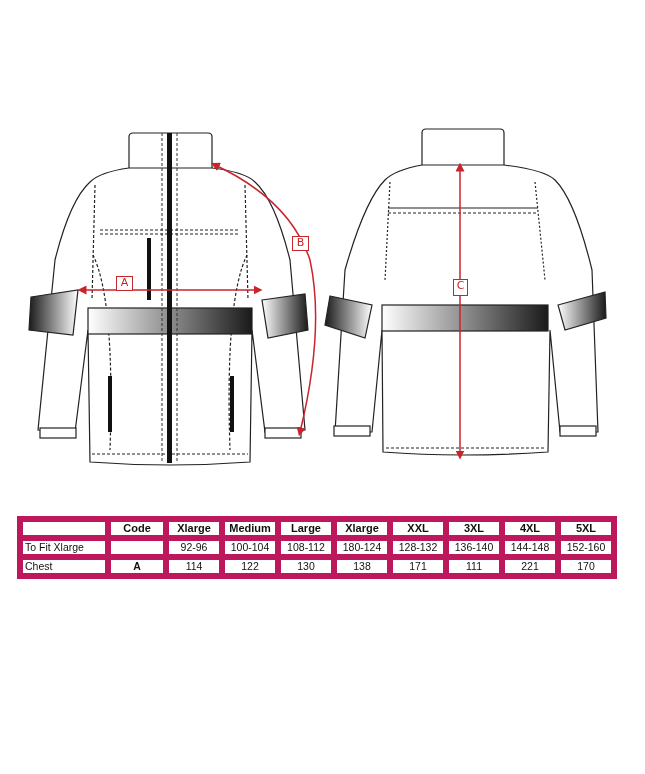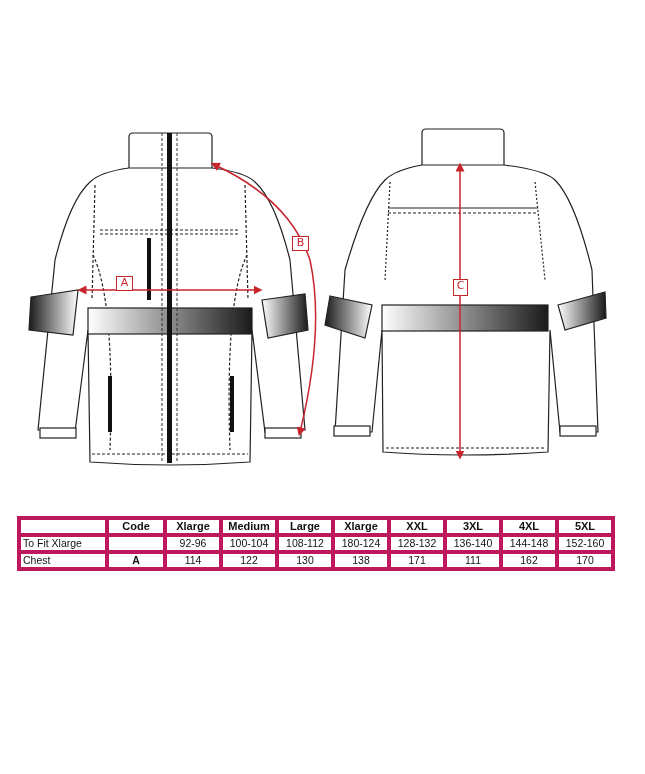--- a/index.html
+++ b/index.html
@@ -1,20 +1,20 @@
 <!DOCTYPE html>
 <html><head>
 <meta charset="utf-8">
 <style>
   html,body{margin:0;padding:0;background:#fff;}
   body{width:645px;height:774px;position:relative;overflow:hidden;font-family:"Liberation Sans",sans-serif;}
   .diagram{position:absolute;left:0;top:0;width:645px;height:500px;}
   .label-box{position:absolute;border:1.5px solid #c8242c;color:#c8242c;font-size:11px;line-height:12px;text-align:center;background:#fff;font-family:"DejaVu Sans",sans-serif;}
   table.size{position:absolute;left:17px;top:516px;border-collapse:collapse;font-size:10.5px;color:#111;}
-  table.size td, table.size th{border:4px solid #be185d;padding:0 2px;height:13px;line-height:13px;text-align:center;white-space:nowrap;}
+  table.size td, table.size th{border:6px solid #be185d;padding:0 2px;height:13px;line-height:13px;text-align:center;white-space:nowrap;}
   table.size{border:2px solid #111;}
   table.size th{font-weight:bold;font-size:11px;}
   table.size td.rowlabel{text-align:left;padding-left:2px;}
   table.size td.code{font-weight:bold;}
 </style>
 </head>
 <body>
 
 <div class="diagram">
   <svg width="645" height="500" viewBox="0 0 645 500">
@@ -133,17 +133,17 @@
   </tr>
   <tr>
     <td class="rowlabel">Chest</td>
     <td class="code">A</td>
     <td>114</td>
     <td>122</td>
     <td>130</td>
     <td>138</td>
     <td>171</td>
     <td>111</td>
-    <td>162</td>
+    <td>221</td>
     <td>170</td>
   </tr>
 </tbody>
   </table>
 
 </body></html>

